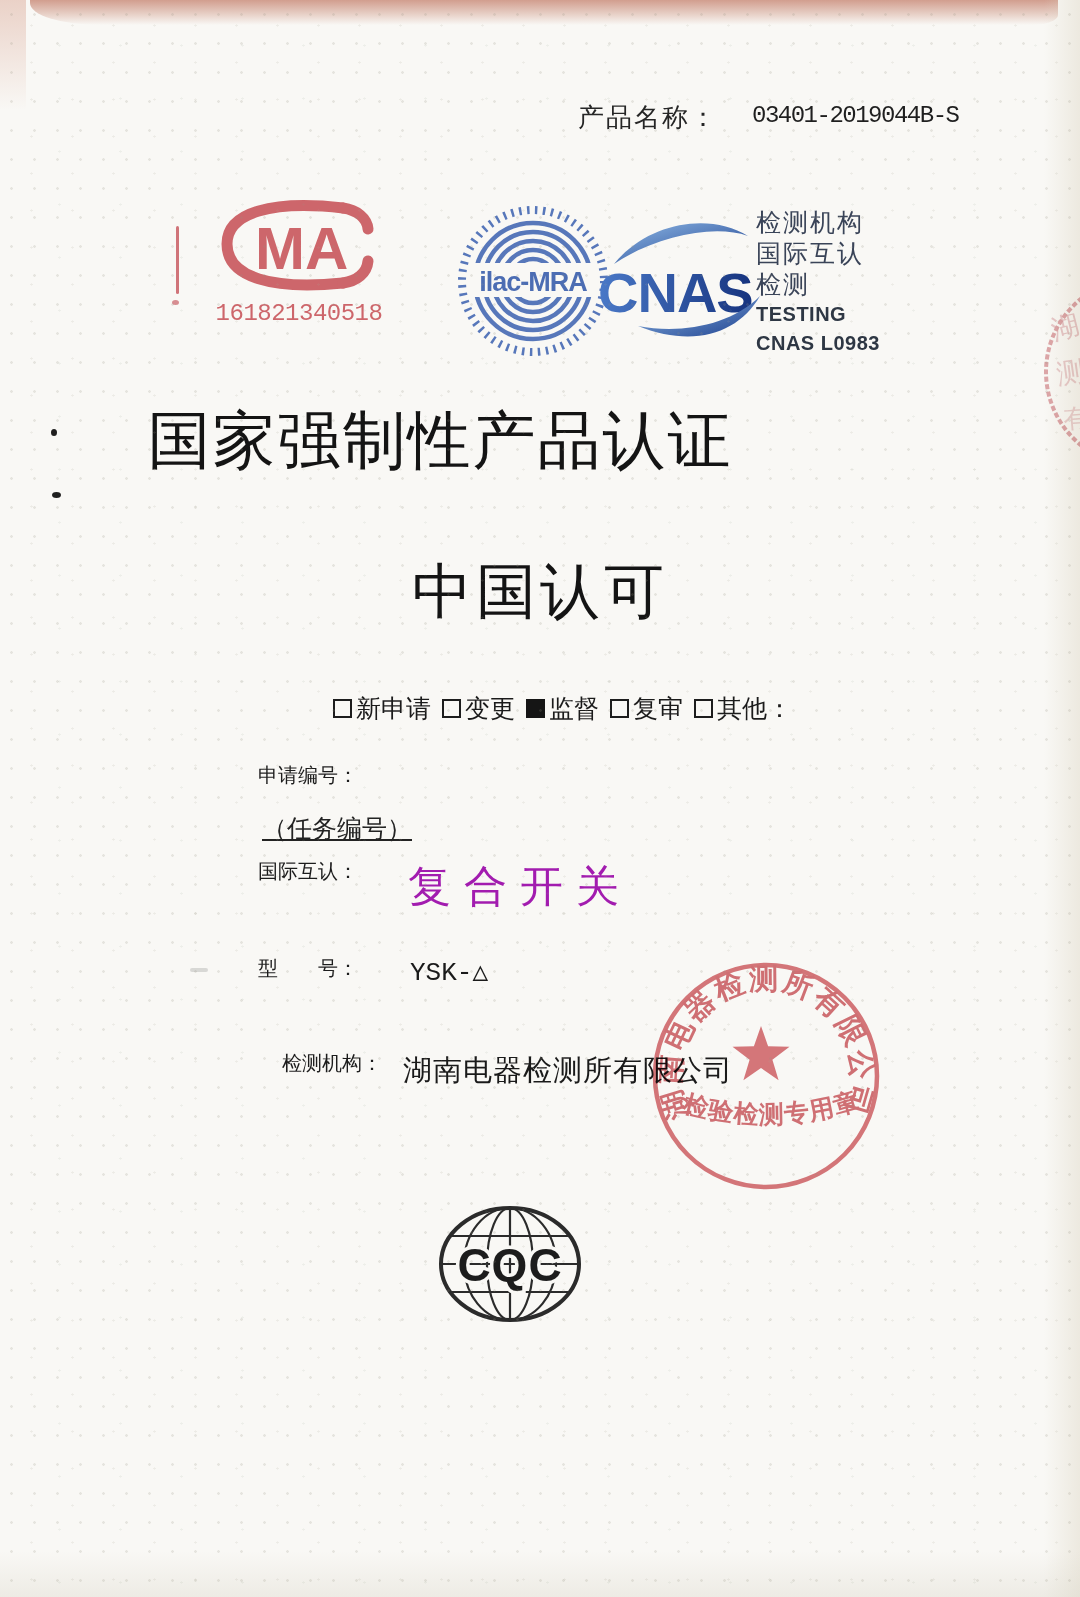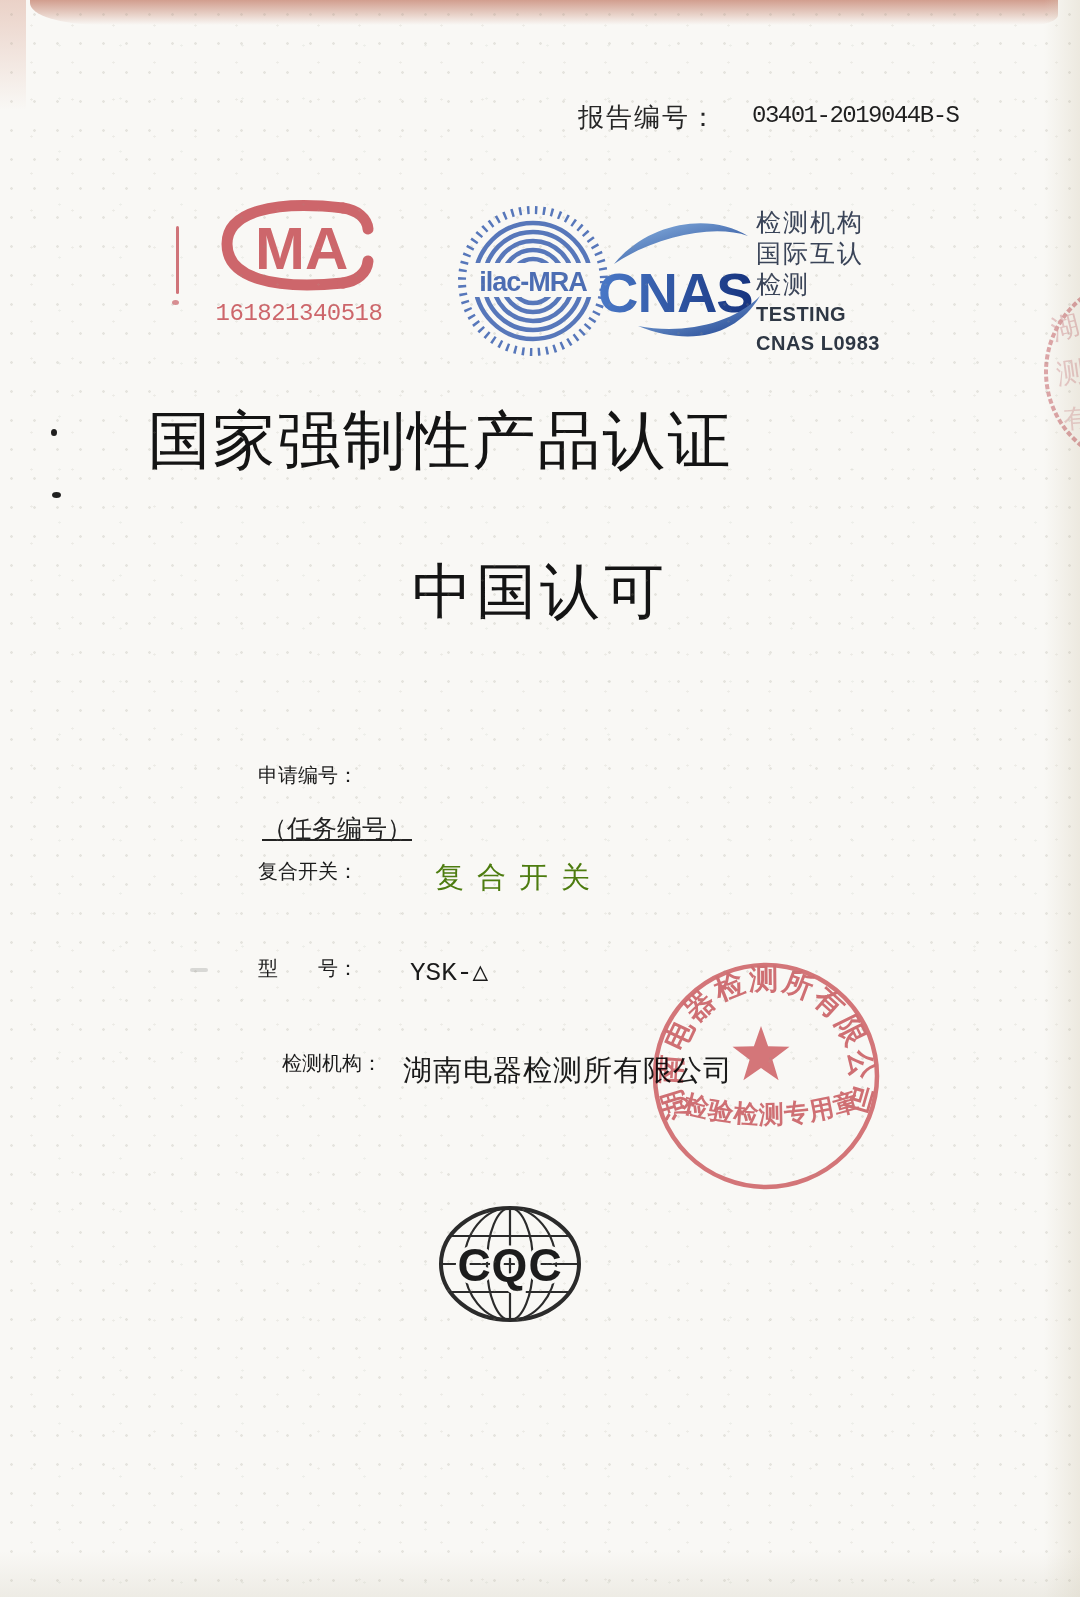--- a/index.html
+++ b/index.html
@@ -34,21 +34,21 @@
   
   .cb-row{left:333px;top:692px;display:flex;align-items:center;gap:11px;font-size:25px;color:#1b1b1b;}
   .cb-item{display:flex;align-items:center;}
   .cb-box{width:19px;height:19px;border:2.5px solid #1d1d1d;margin-right:4px;box-sizing:border-box;background:transparent;}
   .cb-box.filled{background:#151515;border-color:#151515;}
   
   .f-label{left:258px;font-size:20px;color:#1c1c1c;white-space:pre;}
   .f-note{left:262px;top:812px;font-size:25px;color:#232323;text-decoration:underline;}
   .v-mono{font-family:"Liberation Mono","DejaVu Sans Mono",monospace;color:#1a1a1a;}
   .v-appno{left:410px;top:764px;font-size:26px;letter-spacing:-2px;}
-  .v-product{left:408px;top:858px;font-size:29px;color:#4d7c0f;letter-spacing:13px;margin-left:27px;}
+  .v-product{left:408px;top:858px;font-size:43px;color:#a21caf;letter-spacing:13px;}
   .v-model{left:410px;top:956px;font-size:26px;letter-spacing:0;}
   .v-agency{left:403px;top:1051px;font-size:29px;color:#1a1a1a;letter-spacing:1px;}
   
   .accred{left:756px;top:207px;color:#3a4458;}
   .accred .cn{font-size:25px;line-height:31px;letter-spacing:2px;}
   .accred .en{font-size:20px;line-height:29px;font-weight:bold;color:#2e3744;
     font-family:"Liberation Sans","DejaVu Sans",sans-serif;letter-spacing:.5px;}
   
   .seal-svg{mix-blend-mode:multiply;}
   .speck{background:#1f1f1f;border-radius:50%;}
@@ -67,21 +67,21 @@
   <div class="abs top-band"></div>
   <div class="abs left-tint"></div>
   <div class="abs right-tint"></div>
   <div class="abs bottom-tint"></div>
   <div class="abs red-line"></div>
   <div class="abs red-dot"></div>
   <div class="abs speck" style="left:51px;top:429px;width:6px;height:7px;"></div>
   <div class="abs speck" style="left:52px;top:492px;width:9px;height:6px;"></div>
   <div class="abs gray-dash"></div>
 
-  <div class="abs report-label">报告编号：</div>
+  <div class="abs report-label">产品名称：</div>
   <div class="abs report-value">03401-2019044B-S</div>
 
   <svg class="abs" style="left:205px;top:192px;opacity:.82;" width="185" height="140" viewBox="0 0 185 140">
     <g stroke="#c4474d" stroke-width="11" fill="none" stroke-linecap="round">
       <path d="M 138 16 C 68 8 22 20 22 52 C 22 86 68 98 138 91"></path>
       <path d="M 138 16 C 152 18 162 26 163 37"></path>
       <path d="M 138 91 C 152 89 162 81 163 69"></path>
     </g>
     <text x="50" y="77" font-size="60" font-weight="bold" fill="#c4474d">MA</text>
     <text class="monoed" x="94" y="128" text-anchor="middle" font-size="24" letter-spacing="-0.5" fill="#c4474d">161821340518</text>
@@ -126,25 +126,47 @@
     <div class="cn">检测机构</div>
     <div class="cn">国际互认</div>
     <div class="cn">检测</div>
     <div class="en">TESTING</div>
     <div class="en">CNAS L0983</div>
   </div>
 
   <div class="abs doc-title">国家强制性产品认证</div>
   <div class="abs doc-subtitle">中国认可</div>
 
+  <div class="abs cb-row">
+      <span class="cb-item">
+        <span class="cb-box"></span>
+        <span class="cb-label">新申请</span>
+      </span>
+      <span class="cb-item">
+        <span class="cb-box"></span>
+        <span class="cb-label">变更</span>
+      </span>
+      <span class="cb-item">
+        <span class="cb-box filled"></span>
+        <span class="cb-label">监督</span>
+      </span>
+      <span class="cb-item">
+        <span class="cb-box"></span>
+        <span class="cb-label">复审</span>
+      </span>
+      <span class="cb-item">
+        <span class="cb-box"></span>
+        <span class="cb-label">其他：</span>
+      </span>
+    </div>
 
   <div class="abs f-label" style="top:762px;">申请编号：</div>
   <div class="abs f-note">（任务编号）</div>
 
-  <div class="abs f-label" style="top:858px;">复合开关：</div>
+  <div class="abs f-label" style="top:858px;">国际互认：</div>
   <div class="abs v-product">复合开关</div>
 
   <div class="abs f-label" style="top:955px;">型　　号：</div>
   <div class="abs v-mono v-model">YSK-△</div>
 
   <div class="abs f-label" style="top:1050px;margin-left:24px;">检测机构：</div>
   <div class="abs v-agency">湖南电器检测所有限公司</div>
 
   <svg class="abs seal-svg" style="left:648px;top:953px;opacity:.8;" width="240" height="248" viewBox="0 0 240 248">
     <defs>

